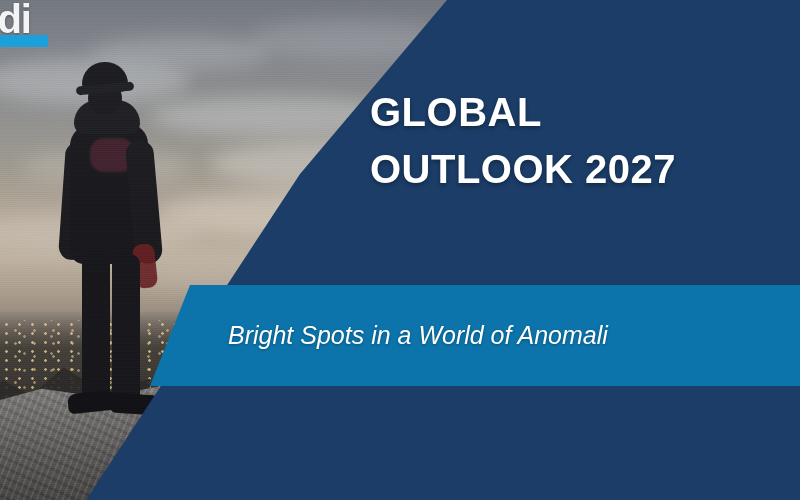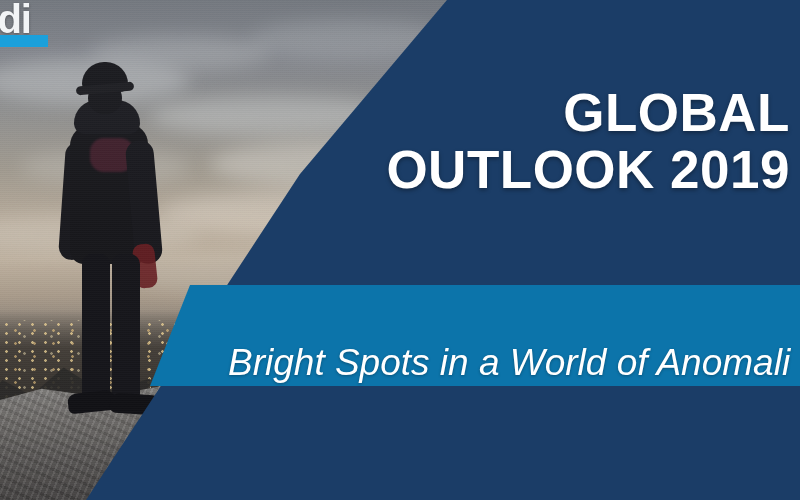--- a/index.html
+++ b/index.html
@@ -153,41 +153,40 @@
     position: absolute;
     left: 0; top: 285px; width: 800px; height: 101px;
     background: #0c74aa;
     clip-path: polygon(190px 0, 800px 0, 800px 101px, 150px 101px);
   }
 
   
   .title-block {
     position: absolute;
     left: 370px; top: 84px; width: 420px;
-    text-align: right;
+    text-align: left;
     color: #ffffff;
     font-weight: bold;
-    font-size: 53px;
+    font-size: 40px;
     line-height: 57px;
     letter-spacing: .5px;
     text-shadow: 0 2px 4px rgba(0,0,0,.35);
     white-space: nowrap;
   }
   .title-line { display: block; }
 
   .subtitle {
     position: absolute;
     left: 228px; top: 313px;
     color: #ffffff;
     font-style: italic;
-    font-size: 37px;
+    font-size: 25px;
     line-height: 44px;
     white-space: nowrap;
     text-shadow: 0 1px 3px rgba(0,0,0,.30);
-    margin-top: 28px;
   }
 
   
   .logo {
     position: absolute;
     left: 0; top: 0; width: 56px; height: 52px;
   }
   .logo-word {
     position: absolute;
     left: -26px; top: -3px;
@@ -247,21 +246,21 @@
     <div class="photo-tone"></div>
     <div class="photo-grain"></div>
   </div>
 
   <div class="navy-panel"></div>
 
   <div class="blue-band"></div>
 
   <div class="title-block">
     <span class="title-line">GLOBAL</span>
-    <span class="title-line">OUTLOOK 2019</span>
+    <span class="title-line">OUTLOOK 2027</span>
   </div>
 
   <div class="subtitle">Bright Spots in a World of Anomali</div>
 
   <div class="logo">
     <div class="logo-word">ndi</div>
     <div class="logo-bar"></div>
   </div>
 
 </div>

